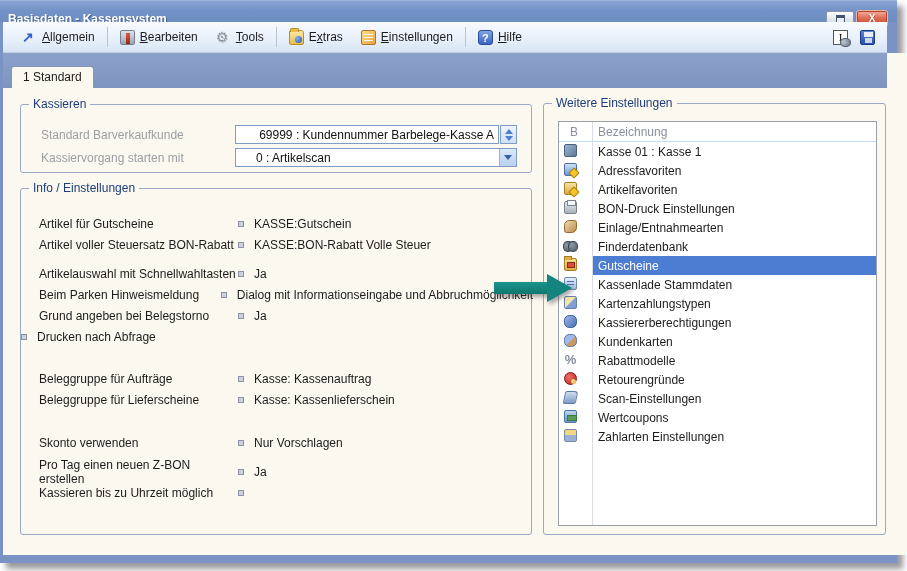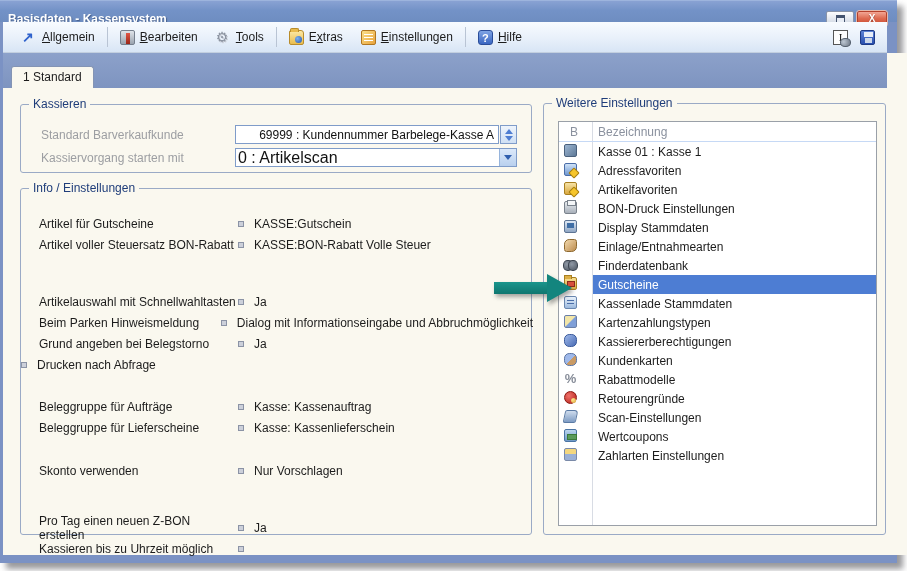--- a/index.html
+++ b/index.html
@@ -72,29 +72,29 @@
   .kf1 { top:20px; } .kf2 { top:43px; }
   .klabel { margin-left:20px; width:194px; font-size:12px; color:#9c9ea2; }
   .spinbox { display:flex; }
   .spin-field { width:264px; height:19px; border:1px solid #7f9cc9; background:#fff; font-size:12px; color:#111;
                 display:flex; align-items:center; justify-content:flex-end; padding:0 4px; }
   .spin-btn { width:17px; height:19px; margin-left:1px; border:1px solid #7f9cc9; background:linear-gradient(180deg,#eef4fc,#cfe0f4);
               display:flex; flex-direction:column; align-items:center; justify-content:center; gap:2px; }
   .tri-up    { width:0; height:0; border-left:4px solid transparent; border-right:4px solid transparent; border-bottom:5px solid #4f7ed2; }
   .tri-down  { width:0; height:0; border-left:4px solid transparent; border-right:4px solid transparent; border-top:5px solid #4f7ed2; }
   .combo { width:282px; height:19px; border:1px solid #7f9cc9; background:#fff; display:flex; align-items:center; }
-  .combo-text { flex:1; font-size:16px; color:#111; padding-left:2px; }
+  .combo-text { flex:1; font-size:12px; color:#111; padding-left:20px; }
   .combo-btn { width:17px; height:17px; background:linear-gradient(180deg,#dbe9fa,#b9d0ee); border-left:1px solid #96b4dc;
                display:flex; align-items:center; justify-content:center; }
   .combo-btn .tri-down { border-top-color:#2f5fae; }
 
   
   .info-rows { position:absolute; left:0; top:24px; width:512px; }
   .irow { display:flex; align-items:center; height:21px; }
-  .g20 { margin-top:36px; } .g21 { margin-top:21px; } .g22 { margin-top:22px; }
+  .g20 { margin-top:8px; } .g21 { margin-top:21px; } .g22 { margin-top:22px; }
   .ilabel { margin-left:18px; width:199px; font-size:12px; color:#1c1c1c; }
   .bullet { width:6px; height:6px; background:#ccd0da; border:1px solid #8b93a5; flex:0 0 auto; }
   .ivalue { margin-left:10px; font-size:12px; color:#1c1c1c; white-space:nowrap; }
 
   
   .listbox { position:absolute; left:14px; top:17px; width:319px; height:405px; background:#fff; border:1px solid #9aa0a8; overflow:hidden; }
   .col-sep { position:absolute; left:33px; top:0; bottom:0; width:1px; background:#d8dce4; }
   .lheader { position:relative; height:20px; border-bottom:1px solid #c6d9f5; font-size:12px; color:#8a919e; }
   .lh-b { position:absolute; left:11px; top:3px; }
   .lh-name { position:absolute; left:39px; top:3px; }
@@ -307,26 +307,20 @@
               <span class="ltext">Artikelfavoriten</span>
             </div>
           <div class="lrow">
               <span class="licon-slot">
                 <span class="ic ic-printer"></span>
               </span>
               <span class="ltext">BON-Druck Einstellungen</span>
             </div>
           <div class="lrow">
               <span class="licon-slot">
-                <span class="ic ic-display"></span>
-              </span>
-              <span class="ltext">Display Stammdaten</span>
-            </div>
-          <div class="lrow">
-              <span class="licon-slot">
                 <span class="ic ic-deposit-withdrawal"></span>
               </span>
               <span class="ltext">Einlage/Entnahmearten</span>
             </div>
           <div class="lrow">
               <span class="licon-slot">
                 <span class="ic ic-binoculars"></span>
               </span>
               <span class="ltext">Finderdatenbank</span>
             </div>

